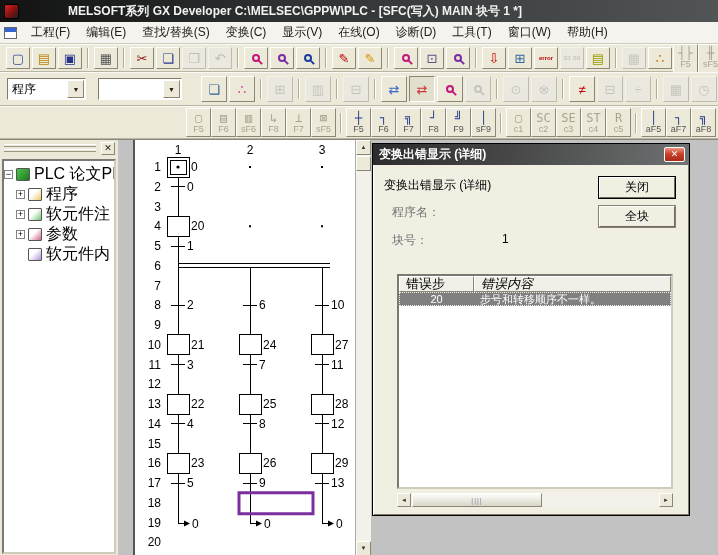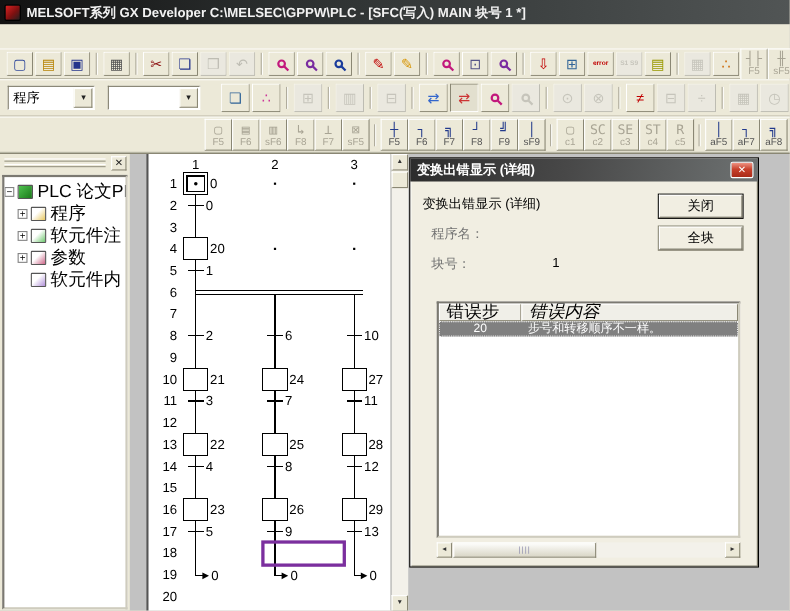--- a/index.html
+++ b/index.html
@@ -3,21 +3,21 @@
 <meta charset="utf-8">
 <style>
   * { margin:0; padding:0; box-sizing:border-box; }
   html,body { width:718px; height:555px; overflow:hidden; }
   body { font-family:"Liberation Sans","DejaVu Sans",sans-serif; font-size:12px; background:#ece9d8; }
   .app { position:relative; width:718px; height:555px; }
 
   
   .titlebar { position:absolute; left:0; top:0; width:718px; height:22px;
     background:linear-gradient(to right,#121212,#2e3232 40%,#515555);
-    display:flex; align-items:center; padding-left:4px; color:#fff; }
+    display:flex; align-items:center; padding-left:4px; color:#fff;gap:44px; }
   .appicon { width:15px; height:15px; margin-right:5px; border-radius:2px;
     background:linear-gradient(135deg,#d22 0%,#801010 55%,#222 100%); border:1px solid #000; }
   .title-text { font-size:12px; font-weight:bold; color:#f2f2f2; white-space:nowrap; }
 
   
   .menubar { position:absolute; left:0; top:22px; width:718px; height:22px;
     background:#f4f3ee; border-bottom:1px solid #cfccbe; display:flex; align-items:center; }
   .mdiicon { width:13px; height:12px; margin:0 6px 0 4px; background:#fff; border:1px solid #667; }
   .mdiicon::before { content:""; display:block; height:4px; background:#36c; }
   .menu-item { padding:3px 8px; color:#222; cursor:default; white-space:nowrap; }
@@ -108,21 +108,21 @@
   .dcombo .cval { font-family:"Liberation Mono","DejaVu Sans Mono",monospace; font-size:11px; font-weight:bold; }
   .dbtn { position:absolute; left:226px; width:76px; height:21px; background:#f1eee2;
     border:1px solid; border-color:#fff #6f6c5c #6f6c5c #fff; box-shadow:0 0 0 1px #848170;
     text-align:center; line-height:19px; color:#000; font-size:12px; }
   .dbtn.default { box-shadow:0 0 0 1px #000; }
 
   .dtable { position:absolute; left:24px; top:130px; width:276px; height:215px; background:#fff;
     border:2px inset #cfccbe; overflow:hidden; }
   .dthead { display:flex; height:16px; }
   .dth { background:#f0efe8; border:1px solid; border-color:#fff #8a8774 #8a8774 #fff;
-    font-size:16px; padding-left:6px; line-height:14px; color:#000; }
+    font-size:13px; padding-left:6px; line-height:14px; color:#000; }
   .dth.c1 { width:75px; } .dth.c2 { flex:1;font-style:italic; }
   .drow { display:flex; height:14px; }
   .drow.selected { background:#808080; color:#fff; outline:1px dotted #eee; outline-offset:-1px; }
   .dcell { font-size:11px; line-height:14px; }
   .dcell.c1 { width:75px; text-align:center; } .dcell.c2 { flex:1; padding-left:6px; }
 
   .hscroll { position:absolute; left:24px; top:349px; width:276px; height:14px; background:#f3f1ea;
     display:flex; align-items:center; }
   .hbtn { width:14px; height:14px; background:#ece9d8; border:1px solid; border-color:#fff #8a8774 #8a8774 #fff;
     font-size:6px; text-align:center; line-height:12px; color:#333; flex:none; }
@@ -138,20 +138,35 @@
 </head>
 <body>
 
 <div class="app">
 
   <div class="titlebar">
     <span class="appicon"></span>
     <span class="title-text">MELSOFT系列 GX Developer C:\MELSEC\GPPW\PLC - [SFC(写入)    MAIN    块号  1    *]</span>
   </div>
 
+  <div class="menubar">
+    <span class="mdiicon"></span>
+    <span id="menu-items" style="display:flex">
+        <span class="menu-item">工程(F)</span>
+        <span class="menu-item">编辑(E)</span>
+        <span class="menu-item">查找/替换(S)</span>
+        <span class="menu-item">变换(C)</span>
+        <span class="menu-item">显示(V)</span>
+        <span class="menu-item">在线(O)</span>
+        <span class="menu-item">诊断(D)</span>
+        <span class="menu-item">工具(T)</span>
+        <span class="menu-item">窗口(W)</span>
+        <span class="menu-item">帮助(H)</span>
+      </span>
+  </div>
 
   <div class="tb tb1" id="toolbar1">
       <div class="tgroup">
         <div class="tbtn">
           <span class="glyph" style="color: rgb(52, 76, 156);">▢</span>
         </div>
         <div class="tbtn">
           <span class="glyph" style="color: rgb(184, 134, 11);">▤</span>
         </div>
         <div class="tbtn">

